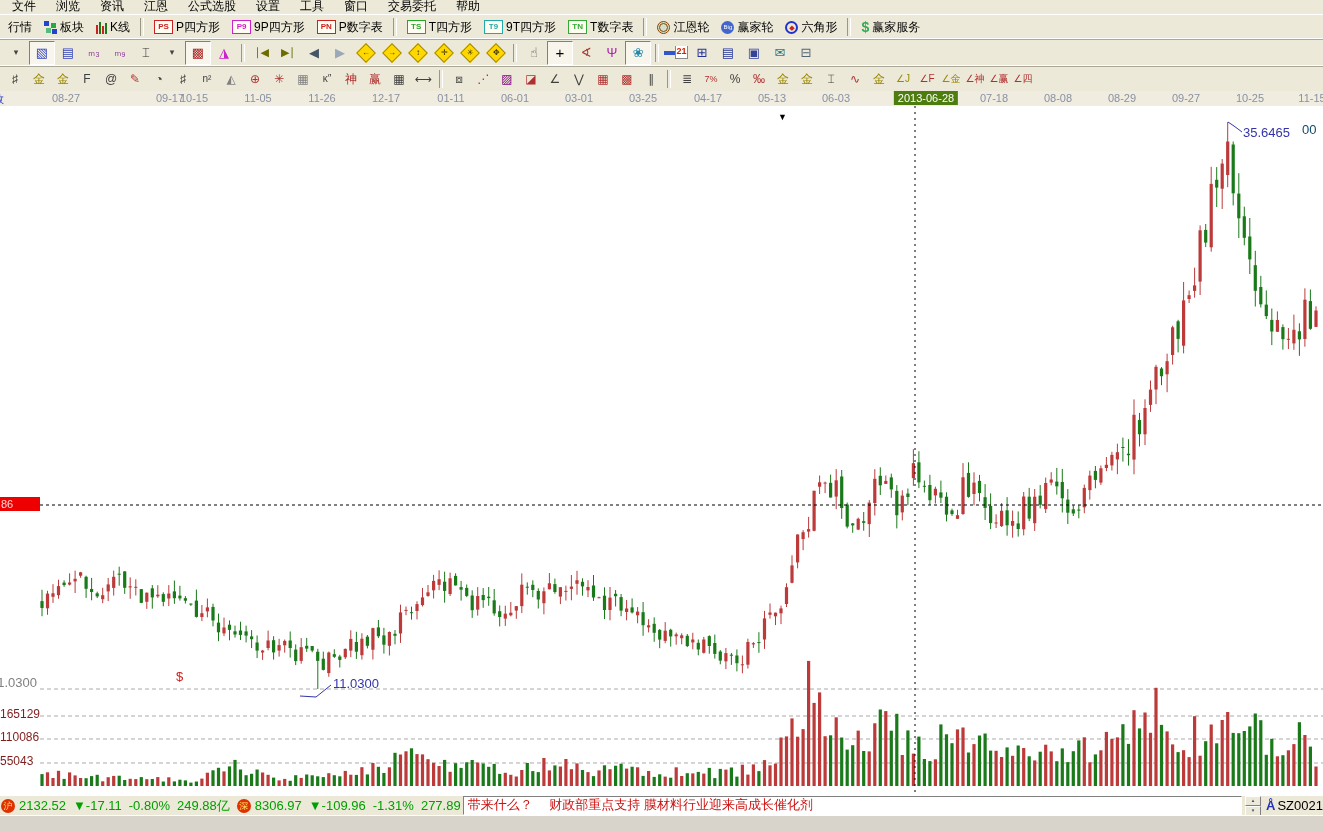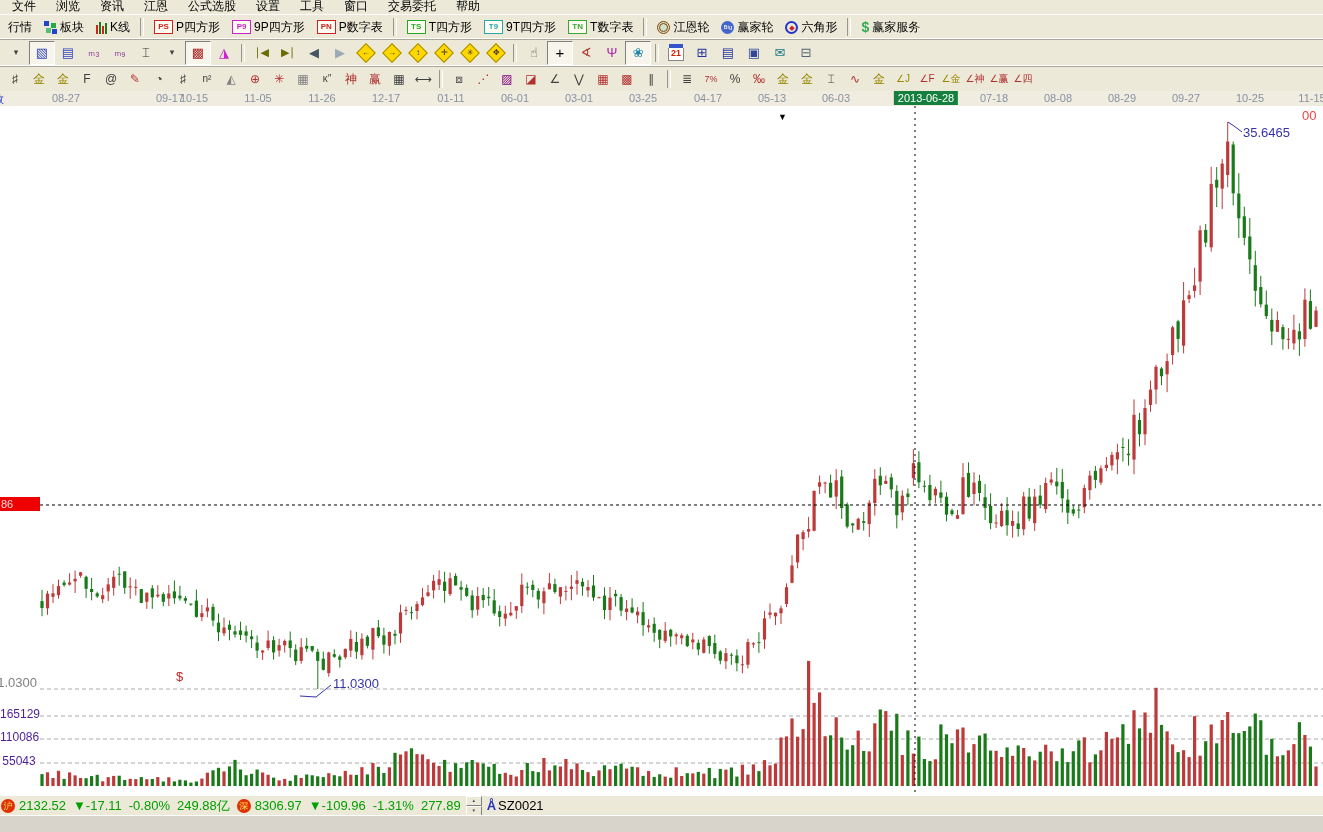--- a/index.html
+++ b/index.html
@@ -20,36 +20,36 @@
   .wheel{width:13px;height:13px;border-radius:50%;box-sizing:border-box}
   .tb-sep{width:2px;height:18px;border-left:1px solid #9a968a;border-right:1px solid #fff;margin:0 4px}
   
   #tb3{top:38px;height:27px;display:flex;align-items:center;border-top:1px solid #fff;border-bottom:1px solid #aca899;padding-left:3px}
   #tb4{top:65px;height:26px;display:flex;align-items:center;border-top:1px solid #fff;border-bottom:1px solid #9a968a;padding-left:3px}
   .tbtn{width:24px;height:22px;display:flex;align-items:center;justify-content:center;font-size:13px;line-height:1;cursor:default;border:1px solid transparent}
   .gbtn{width:22px;height:20px;font-size:12px}
   .pressed{border:1px solid;border-color:#808080 #ffffff #ffffff #808080;background:#f7f5ec}
   .diamond{width:12px;height:12px;background:#ffd800;border:1px solid #a68a00;transform:rotate(45deg);display:flex;align-items:center;justify-content:center}
   .diamond>span{transform:rotate(-45deg);font-size:8px;color:#3d3000;line-height:1}
-  .cal{flex-direction:column;padding:0}
+  .cal{flex-direction:row;padding:0}
   .cal-top{width:14px;height:4px;background:#3355cc}
   .cal-num{width:14px;height:12px;background:#fff;border:1px solid #888;border-top:none;color:#cc2200;font-size:9px;font-weight:bold;line-height:11px;text-align:center}
   
   #dateaxis{top:91px;height:15px;background:#f0ede0;border-bottom:1px solid #d8d4c8;font-size:11px;color:#8890a2}
   .tick{position:absolute;top:1px;transform:translateX(-50%);white-space:nowrap}
-  .tick-hl{position:absolute;top:0;height:14px;line-height:14px;background:#15803d;color:#fff;padding:0 4px;transform:translateX(-50%);white-space:nowrap}
+  .tick-hl{position:absolute;top:0;height:14px;line-height:14px;background:#4d7c0f;color:#fff;padding:0 4px;transform:translateX(-50%);white-space:nowrap}
   .clip-glyph{position:absolute;left:-7px;top:1px;color:#2233cc;font-size:11px}
   
   #chart{top:106px;height:690px;background:#ffffff}
   #chart svg{position:absolute;left:0;top:0}
   .anno{position:absolute;font-size:13px;white-space:nowrap}
   .blue{color:#3333aa}
   .gray{color:#808080}
   .redtag{position:absolute;left:0;top:391px;width:40px;height:14px;background:#ee0000;color:#ffd8d8;font-size:11px;line-height:14px;padding-left:1px;box-sizing:border-box}
-  .vlabel{position:absolute;left:0;width:38px;text-align:center;font-size:12px;color:#4c1d95}
+  .vlabel{position:absolute;left:0;width:38px;text-align:left;font-size:12px;color:#7f1d1d}
   
   #status1{top:796px;height:19px;display:flex;align-items:center;font-size:13px;padding-left:1px;white-space:nowrap}
   .mkt{width:14px;height:14px;border-radius:50%;background:#e03000;color:#ffe066;font-size:9px;line-height:14px;text-align:center;flex:0 0 auto;margin-right:4px}
   .grn{color:#00a000;margin-right:7px}
   .ticker{flex:1 1 auto;height:17px;background:#fff;border:1px solid;border-color:#808080 #fff #fff #808080;color:#cc1111;font-size:13px;line-height:16px;padding-left:4px;overflow:hidden}
   .spin{display:flex;flex-direction:column;margin:0 3px;flex:0 0 auto}
   .spin span{width:14px;height:8px;background:#ece9d8;border:1px solid;border-color:#fff #808080 #808080 #fff;font-size:5px;line-height:7px;text-align:center;color:#446}
   .sym-icon{color:#2233bb;font-weight:bold;margin:0 2px;flex:0 0 auto}
   .sym{flex:0 0 auto;font-size:13px}
   #status2{top:815px;height:17px;background:#d8d4cb;border-top:1px solid #fff;line-height:16px;padding-left:3px;white-space:pre;overflow:hidden;font-size:12px}
@@ -976,39 +976,42 @@
       <rect x="1314.4" y="204.5" width="3.2" height="16.4" fill="#bc3a3a"></rect>
       <line x1="40" y1="399" x2="1323" y2="399" stroke="#000" stroke-width="1" stroke-dasharray="3,3"></line>
       <line x1="915" y1="0" x2="915" y2="688" stroke="#000" stroke-width="1" stroke-dasharray="2,4"></line>
       <polyline points="1228,16 1234,20 1242,26" fill="none" stroke="#3333aa" stroke-width="1"></polyline>
       <polyline points="300,590 316,591 331,579" fill="none" stroke="#3333aa" stroke-width="1"></polyline>
     </svg>
   <span class="anno blue" style="left:1243px;top:19px">35.6465</span>
   <span class="anno blue" style="left:333px;top:570px">11.0300</span>
   <span class="anno" style="left:176px;top:563px;color:#cc2222">$</span>
   <span class="anno" style="left:778px;top:6px;font-size:9px;color:#000">▼</span>
-  <span class="anno" style="left:1302px;top:2px;color:#ef4444">00</span>
+  <span class="anno" style="left:1302px;top:16px;color:#0c4a6e">00</span>
   <span class="anno gray" style="left:-9px;top:569px">11.0300</span>
   <div class="redtag">86</div>
   <span class="vlabel" style="top:601px">165129</span>
   <span class="vlabel" style="top:624px">110086</span>
   <span class="vlabel" style="top:648px">55043</span>
 </div>
 
 <div id="status1" class="bar">
   <span class="mkt">沪</span>
   <span class="grn">2132.52</span>
   <span class="grn">▼-17.11</span>
   <span class="grn">-0.80%</span>
   <span class="grn">249.88亿</span>
   <span class="mkt">深</span>
   <span class="grn">8306.97</span>
   <span class="grn">▼-109.96</span>
   <span class="grn">-1.31%</span>
   <span class="grn" style="margin-right:2px">277.89</span>
+  <div class="ticker">
+    <span>带来什么？　 财政部重点支持  膜材料行业迎来高成长催化剂</span>
+  </div>
   <div class="spin">
     <span>▴</span>
     <span>▾</span>
   </div>
   <span class="sym-icon">Å</span>
   <span class="sym">SZ0021</span>
 </div>
 
 <div id="status2" class="bar">
   

